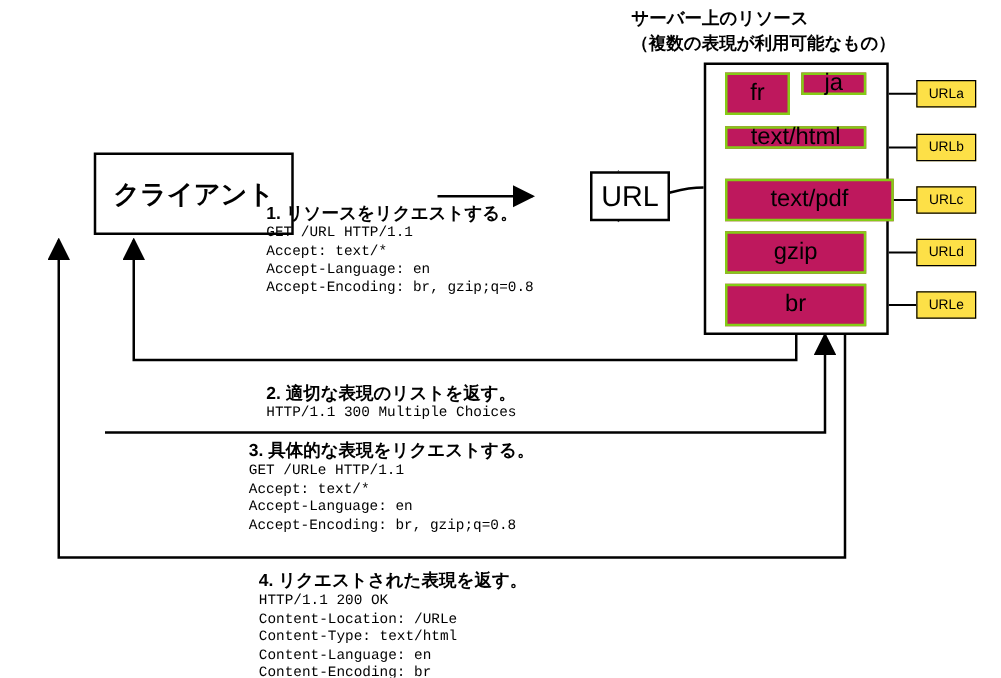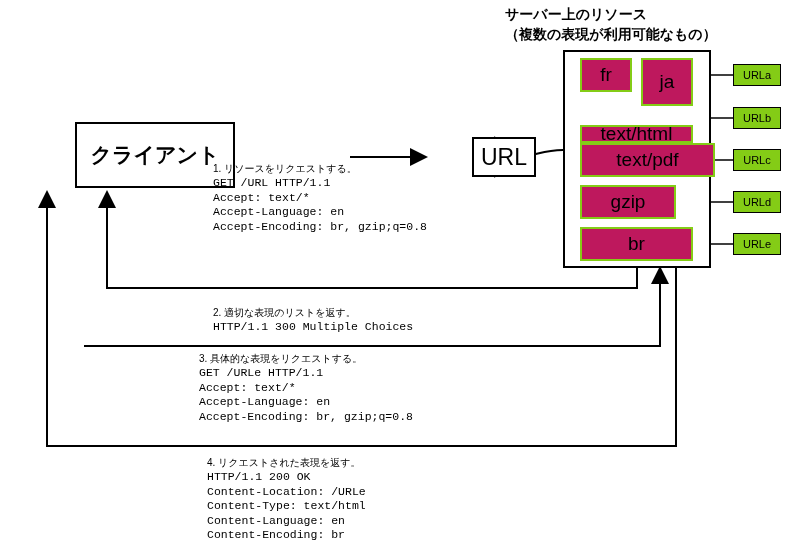--- a/index.html
+++ b/index.html
@@ -53,29 +53,29 @@
   .rep-box {
     border: 2px solid #84cc16;
     background: #be185d;
     box-sizing: border-box;
     display: flex;
     align-items: center;
     justify-content: center;
     font-size: 19px;
   }
   .rep-fr   { left: 580px; top: 58px;  width: 52px; height: 34px; }
-  .rep-ja   { left: 641px; top: 58px;  width: 52px; height: 48px; }
-  .rep-html { left: 580px; top: 101px; width: 113px; height: 18px; margin-top: 24px; }
+  .rep-ja   { left: 641px; top: 58px;  width: 52px; height: 18px; }
+  .rep-html { left: 580px; top: 101px; width: 113px; height: 18px; }
   .rep-pdf  { left: 580px; top: 143px; width: 135px; height: 34px; }
-  .rep-gzip { left: 580px; top: 185px; width: 96px; height: 34px; }
+  .rep-gzip { left: 580px; top: 185px; width: 113px; height: 34px; }
   .rep-br   { left: 580px; top: 227px; width: 113px; height: 34px; }
 
   .url-chip {
     border: 1px solid #000;
-    background: #84cc16;
+    background: #fde047;
     box-sizing: border-box;
     display: flex;
     align-items: center;
     justify-content: center;
     font-size: 11px;
     width: 48px; height: 22px;
   }
   .chip-a { left: 733px; top: 64px; }
   .chip-b { left: 733px; top: 107px; }
   .chip-c { left: 733px; top: 149px; }
@@ -87,22 +87,22 @@
     left: 505px; top: 4px;
     width: 265px;
     text-align: left;
     font-size: 14px;
     font-weight: bold;
     line-height: 20px;
   }
 
   
   .step-head {
-    font-size: 10px;
-    font-weight: normal;
+    font-size: 14px;
+    font-weight: bold;
     white-space: nowrap;
   }
   .step-body {
     font-family: "Liberation Mono", monospace;
     font-size: 11.5px;
     line-height: 14.5px;
     white-space: pre;
   }
   .step1 { left: 213px; top: 162px; }
   .step2 { left: 213px; top: 306px; }

